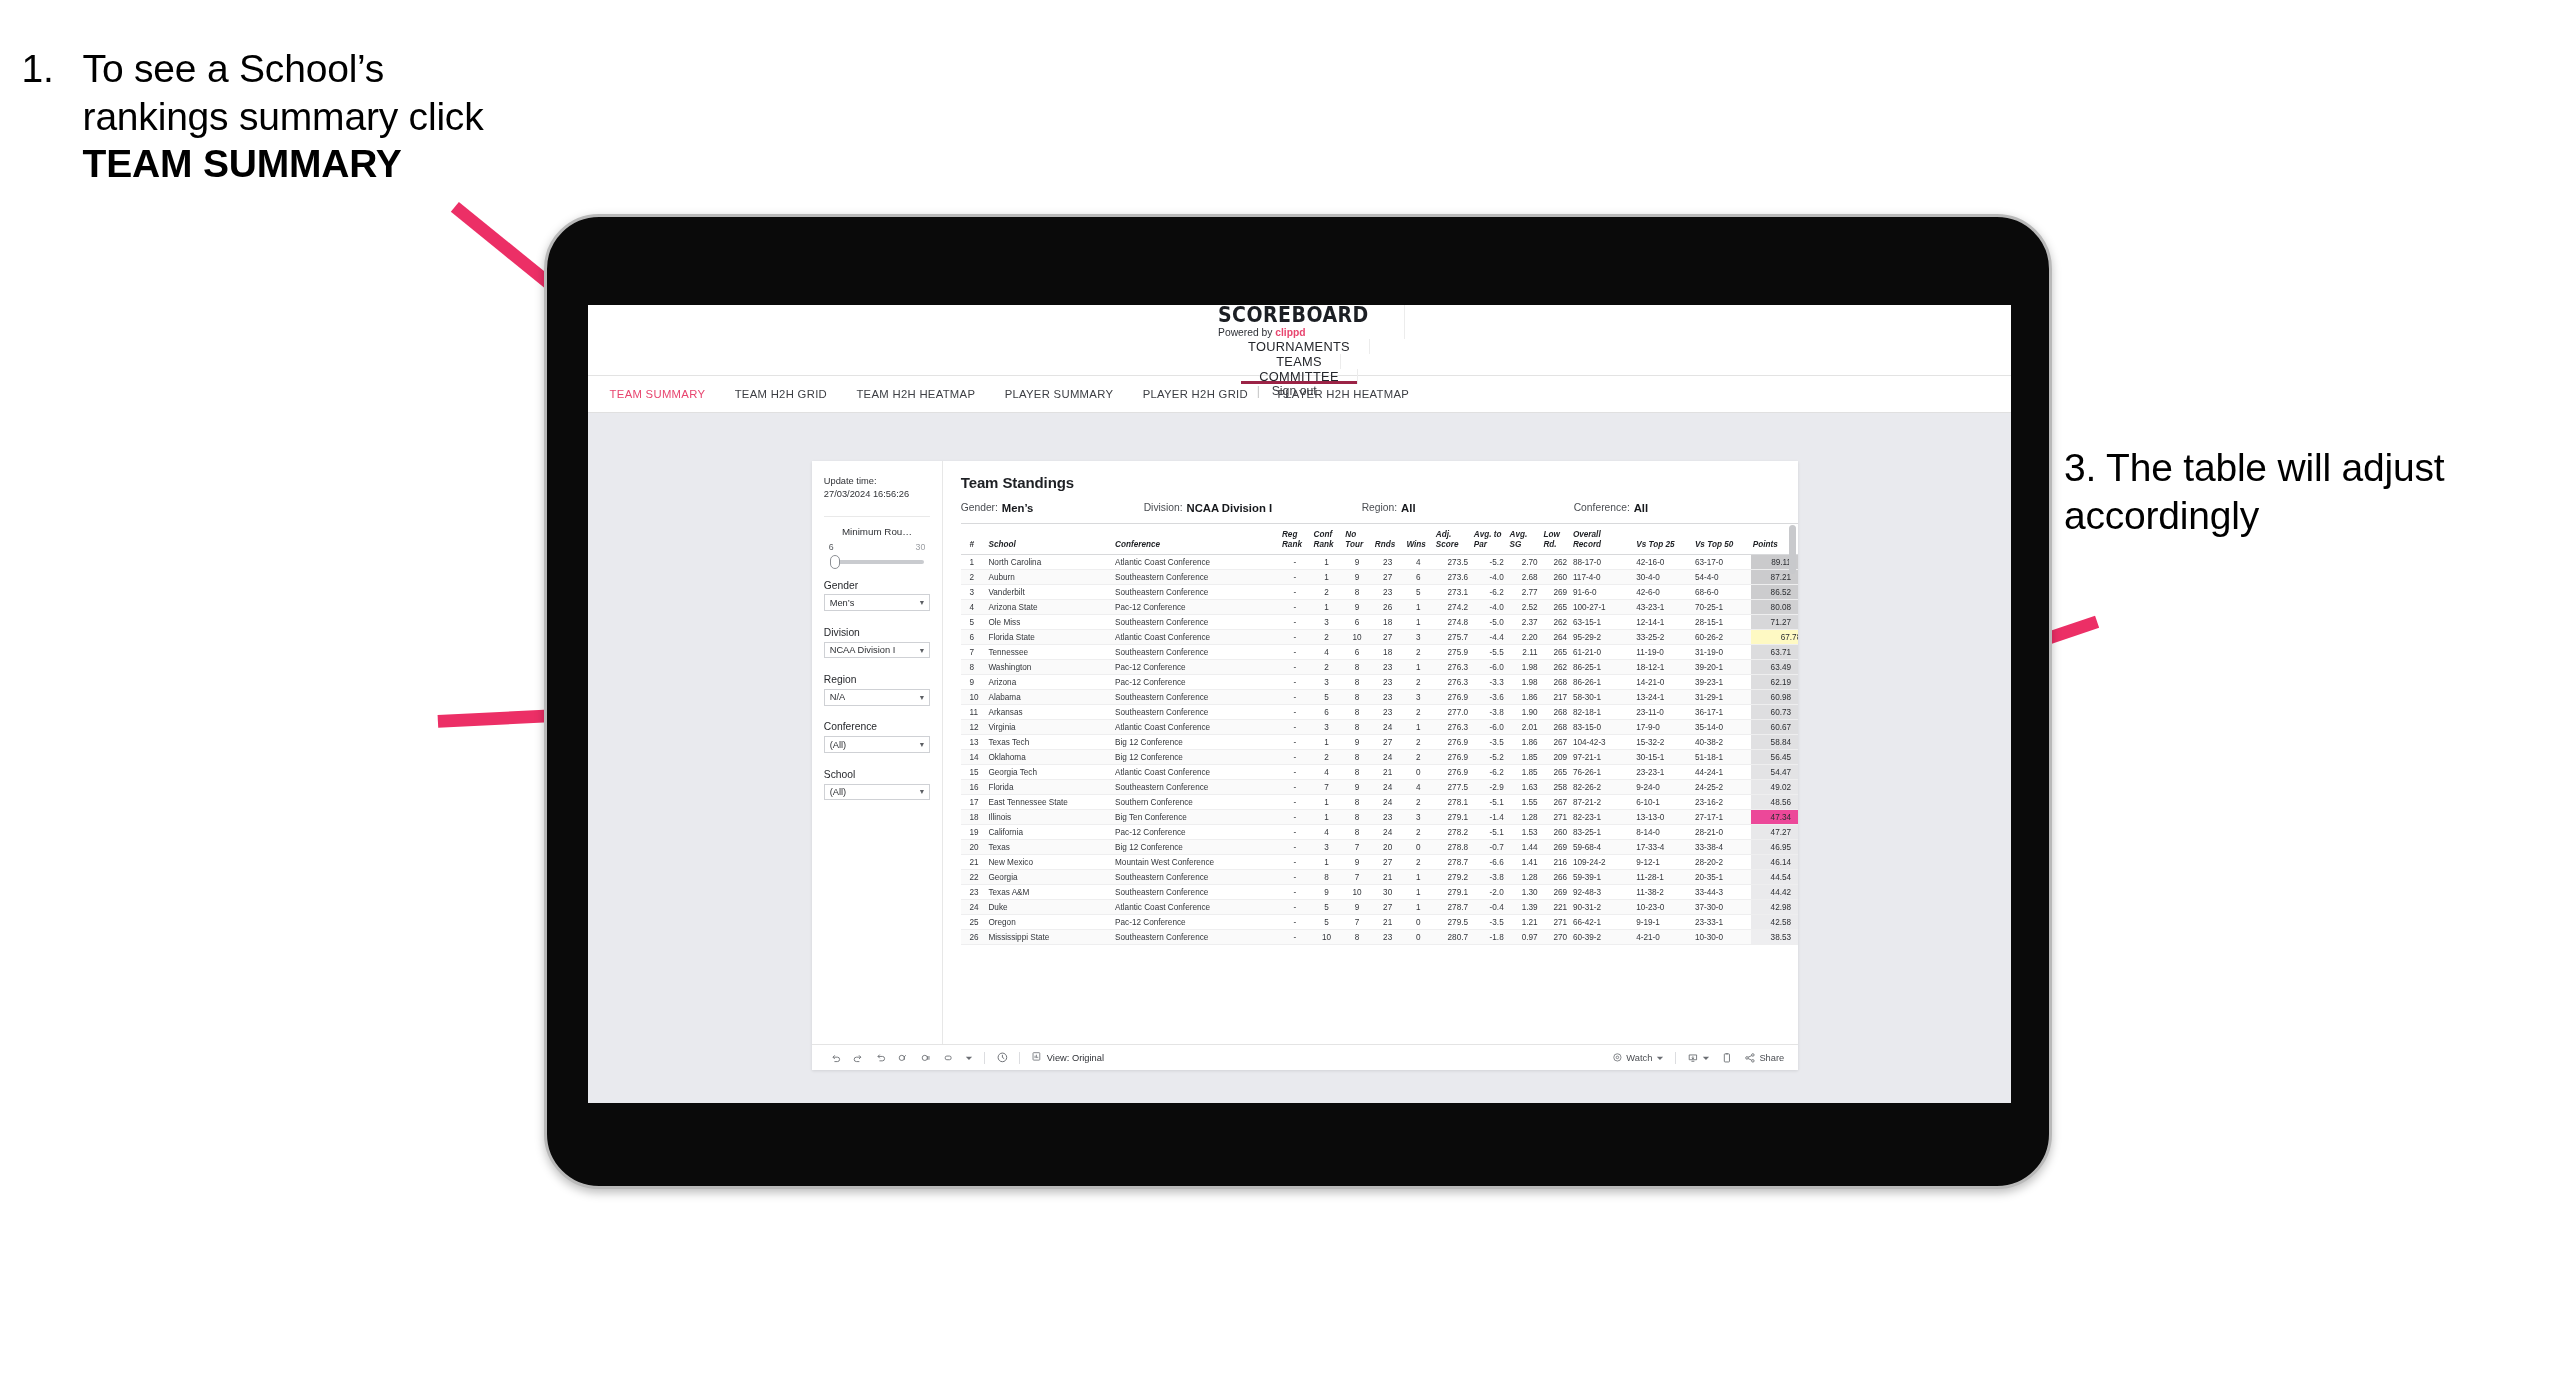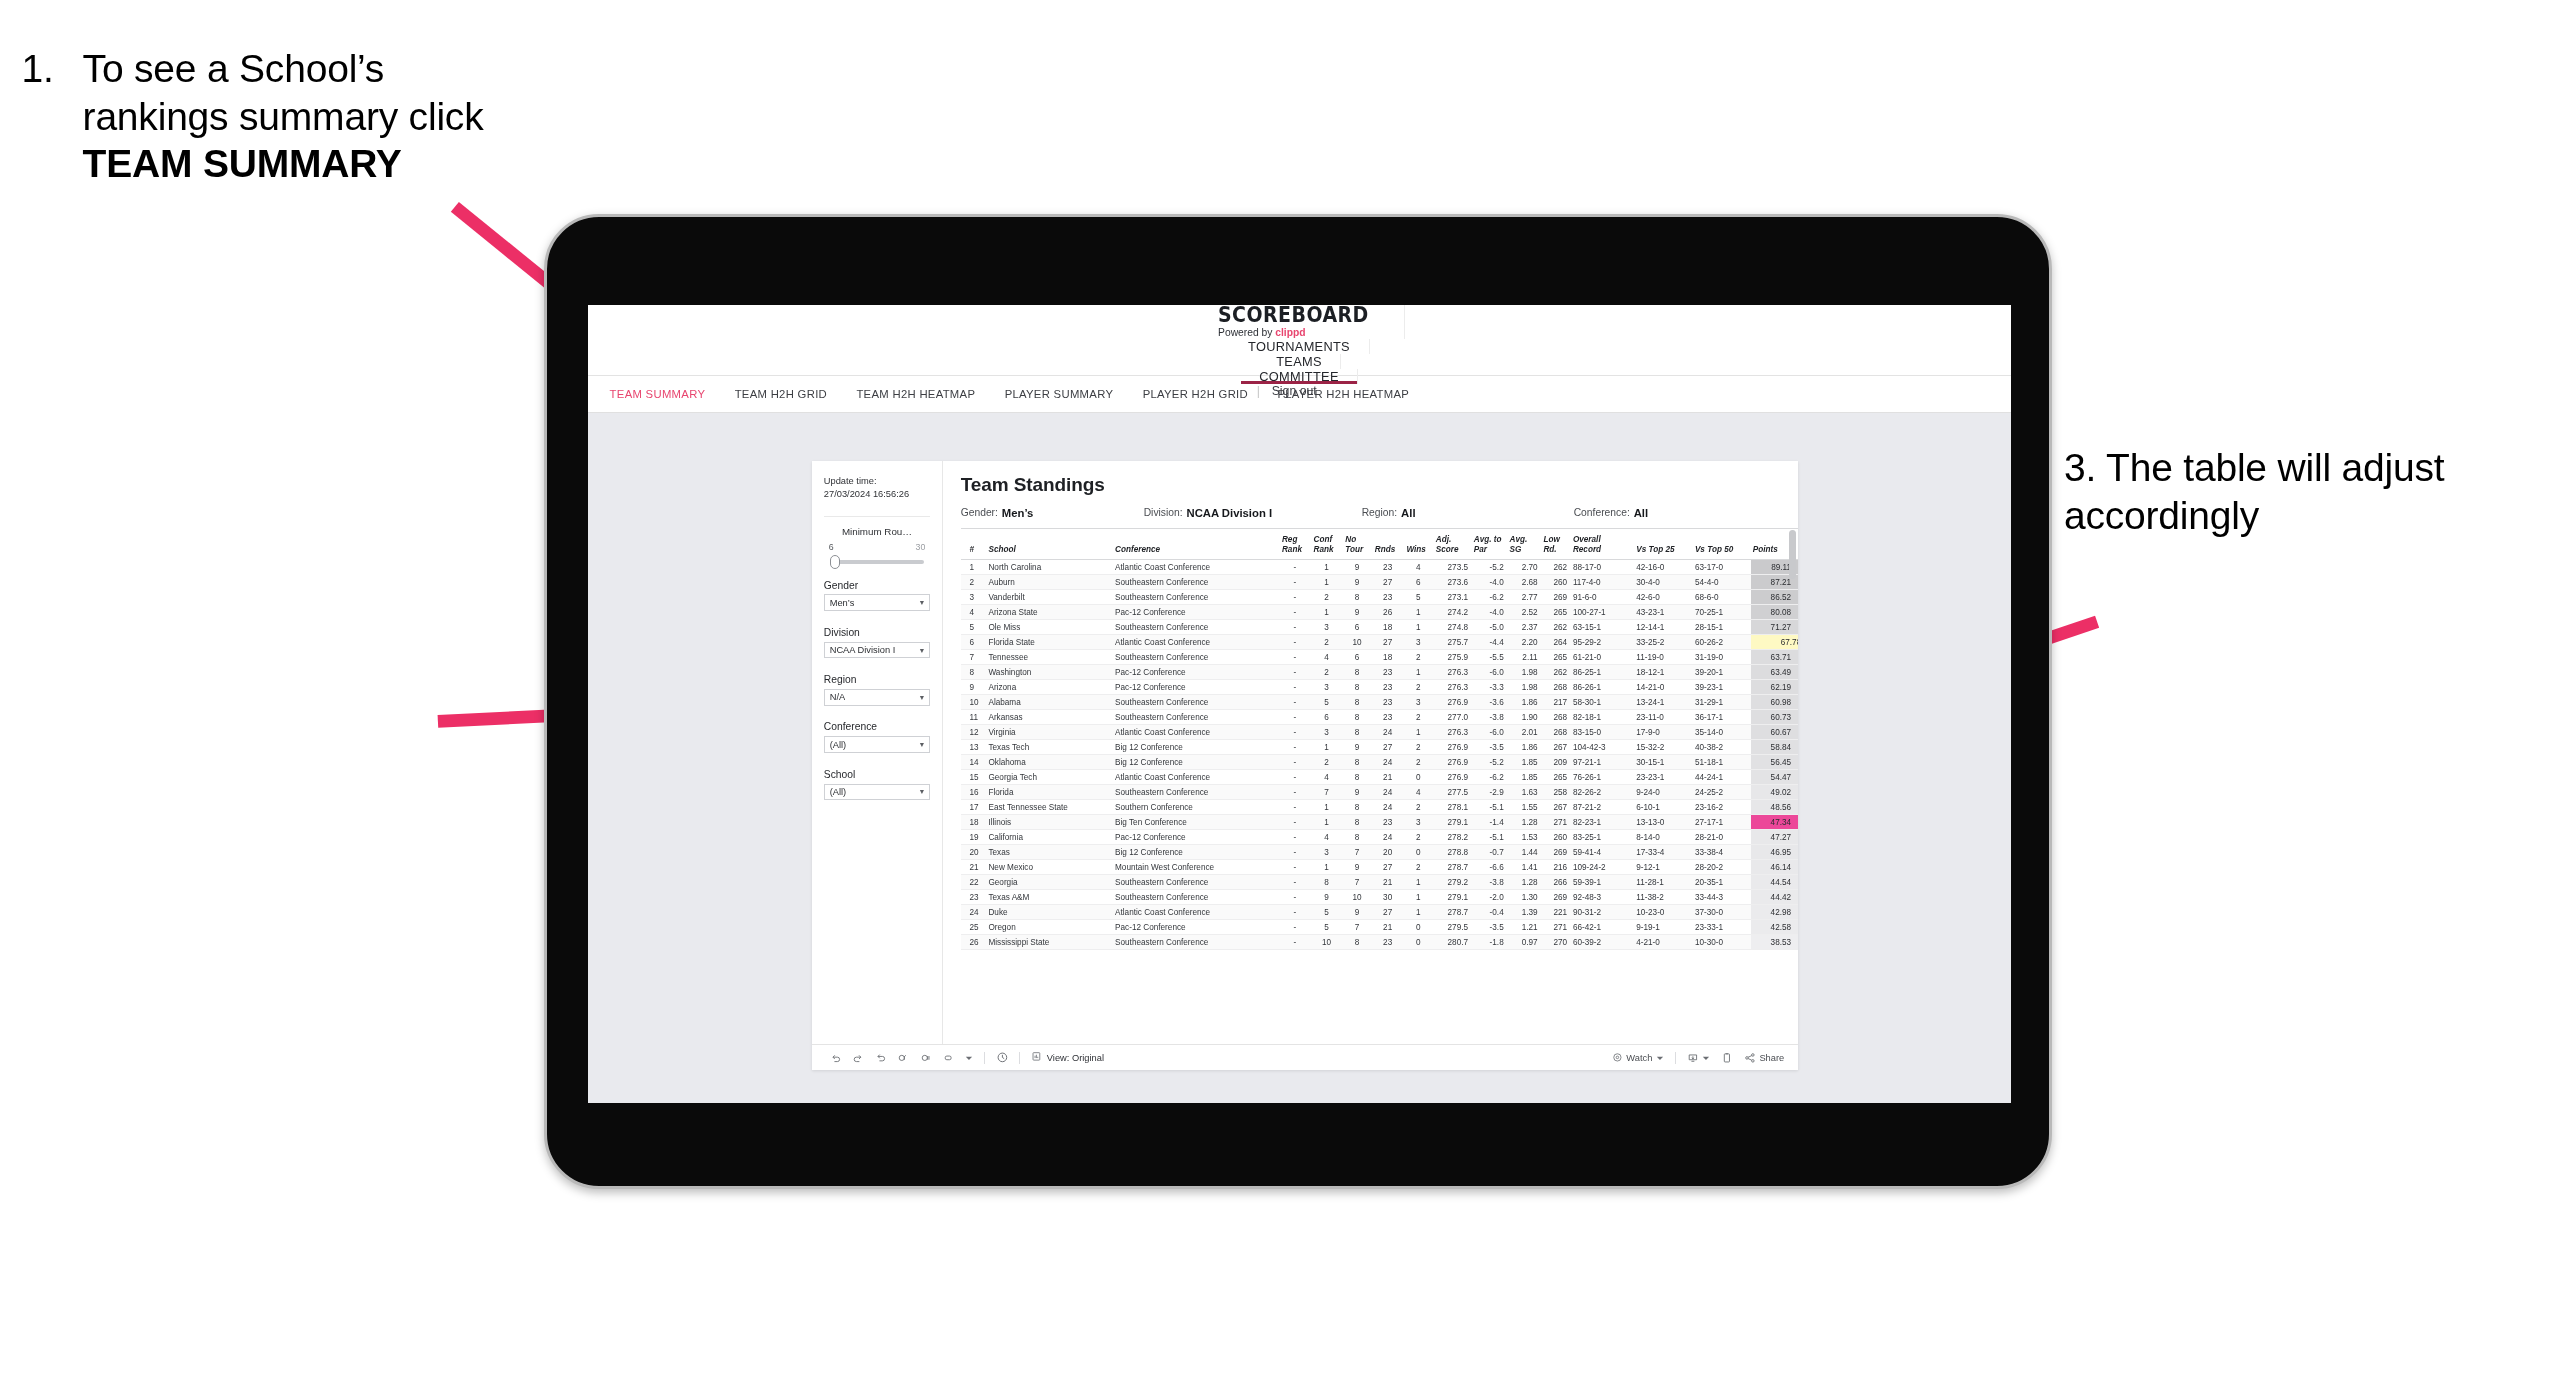--- a/index.html
+++ b/index.html
@@ -147,21 +147,21 @@
     display: flex; align-items: center; justify-content: space-between;
     padding: 0 3.9px 0 4.9px; font-size: 9.3px; color: #2d2f33;
   }
   .fselect .caret { font-size: 6.9px; color: #5c5f64; }
   .fselect .val { overflow: hidden; white-space: nowrap; }
 
   
   #tablepanel { flex: 1; display: flex; flex-direction: column; min-width: 0; position: relative; }
   #sheet-head { padding: 12.8px 0 9.8px 17.7px; background: #fff; }
   #sheet-title {
-    font-size: 19px; font-weight: 700; color: #1e2024; letter-spacing: -0.1px;
+    font-size: 15px; font-weight: 700; color: #1e2024; letter-spacing: -0.1px;
   }
   #sheet-meta { display: flex; margin-top: 10.8px; font-size: 10.3px; color: #4a4d52; }
   #sheet-meta .cell { display: flex; gap: 3.9px; }
   #sheet-meta .cell .v { color: #16181c; font-weight: 700; font-size: 11.3px; }
   #m1 { width: 183px; }
   #m2 { width: 218px; }
   #m3 { width: 212px; }
 
   table { border-collapse: collapse; width: 100%; table-layout: fixed; }
   thead th {
@@ -751,21 +751,21 @@
                         <td class="c-conf">Big 12 Conference</td>
                         <td class="c-reg">-</td>
                         <td class="c-conf2">3</td>
                         <td class="c-notour">7</td>
                         <td class="c-rnds">20</td>
                         <td class="c-wins">0</td>
                         <td class="c-adj">278.8</td>
                         <td class="c-avgpar">-0.7</td>
                         <td class="c-avgsg">1.44</td>
                         <td class="c-lowrd">269</td>
-                        <td class="c-overall">59-41-4</td>
+                        <td class="c-overall">59-68-4</td>
                         <td class="c-vs25">17-33-4</td>
                         <td class="c-vs50">33-38-4</td>
                         <td class="c-points" style="background: rgb(232, 232, 234); color: rgb(43, 45, 49);">46.95</td>
                       </tr>
                       <tr>
                         <td class="c-rank">21</td>
                         <td class="c-school">New Mexico</td>
                         <td class="c-conf">Mountain West Conference</td>
                         <td class="c-reg">-</td>
                         <td class="c-conf2">1</td>

